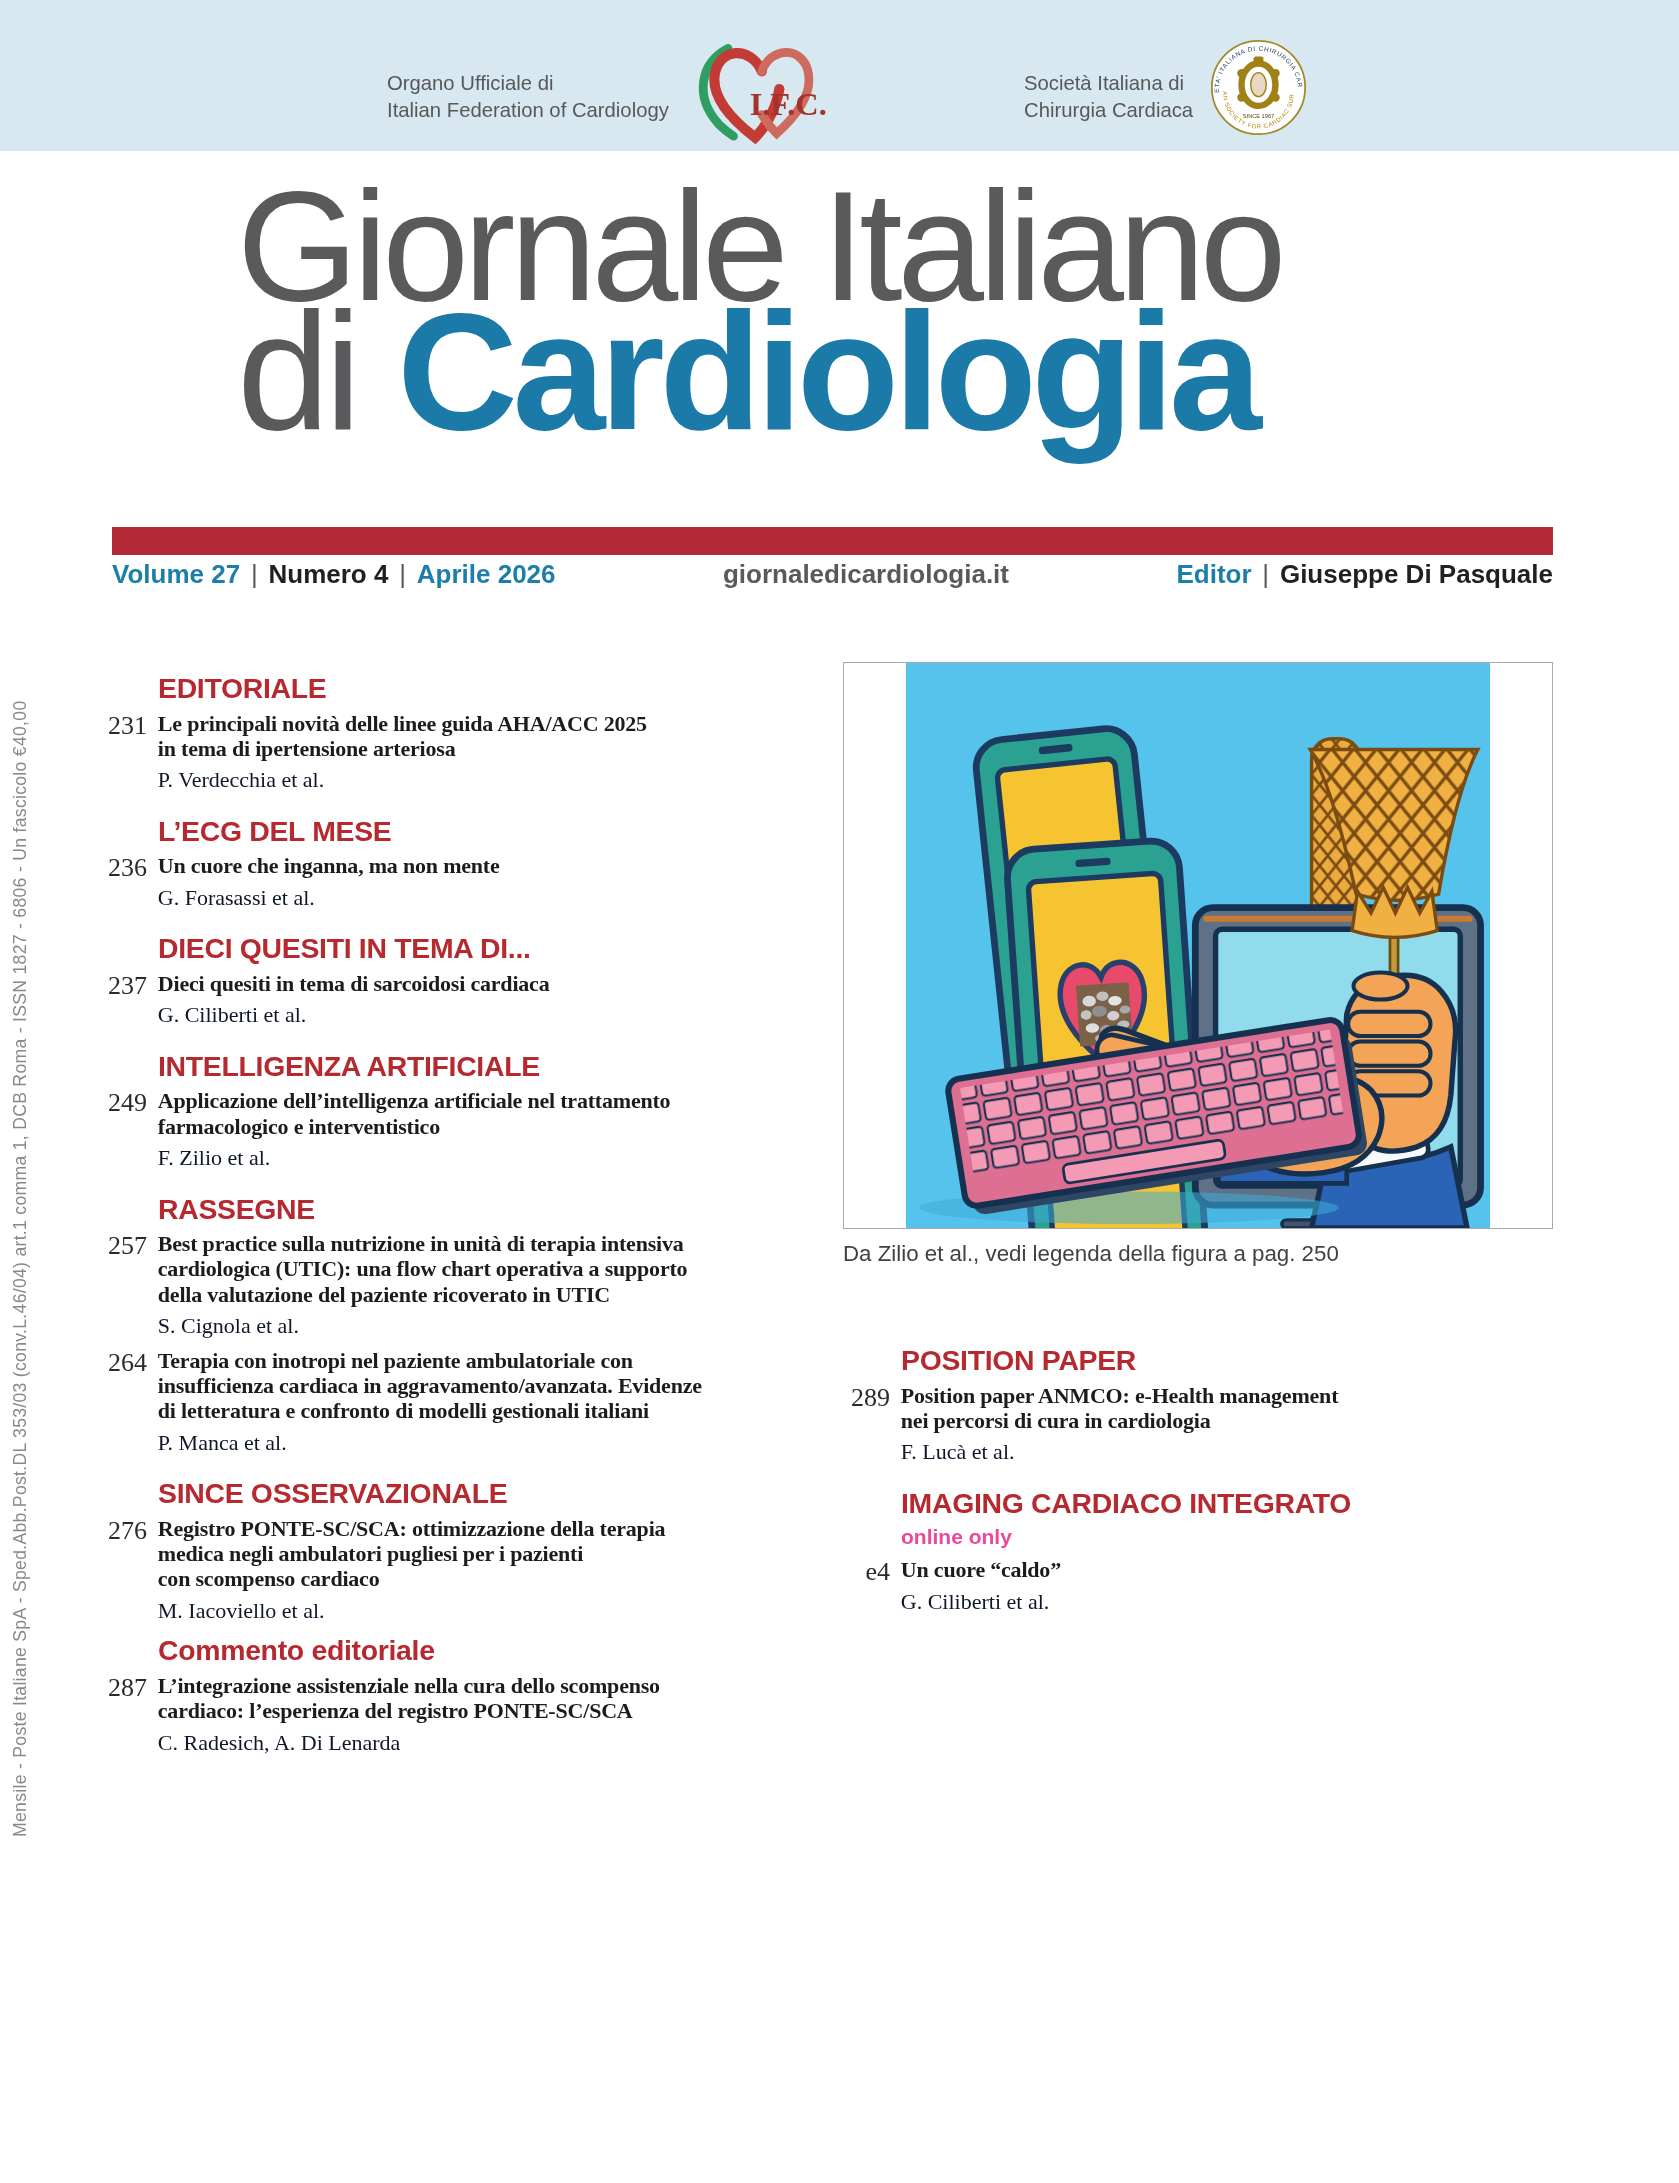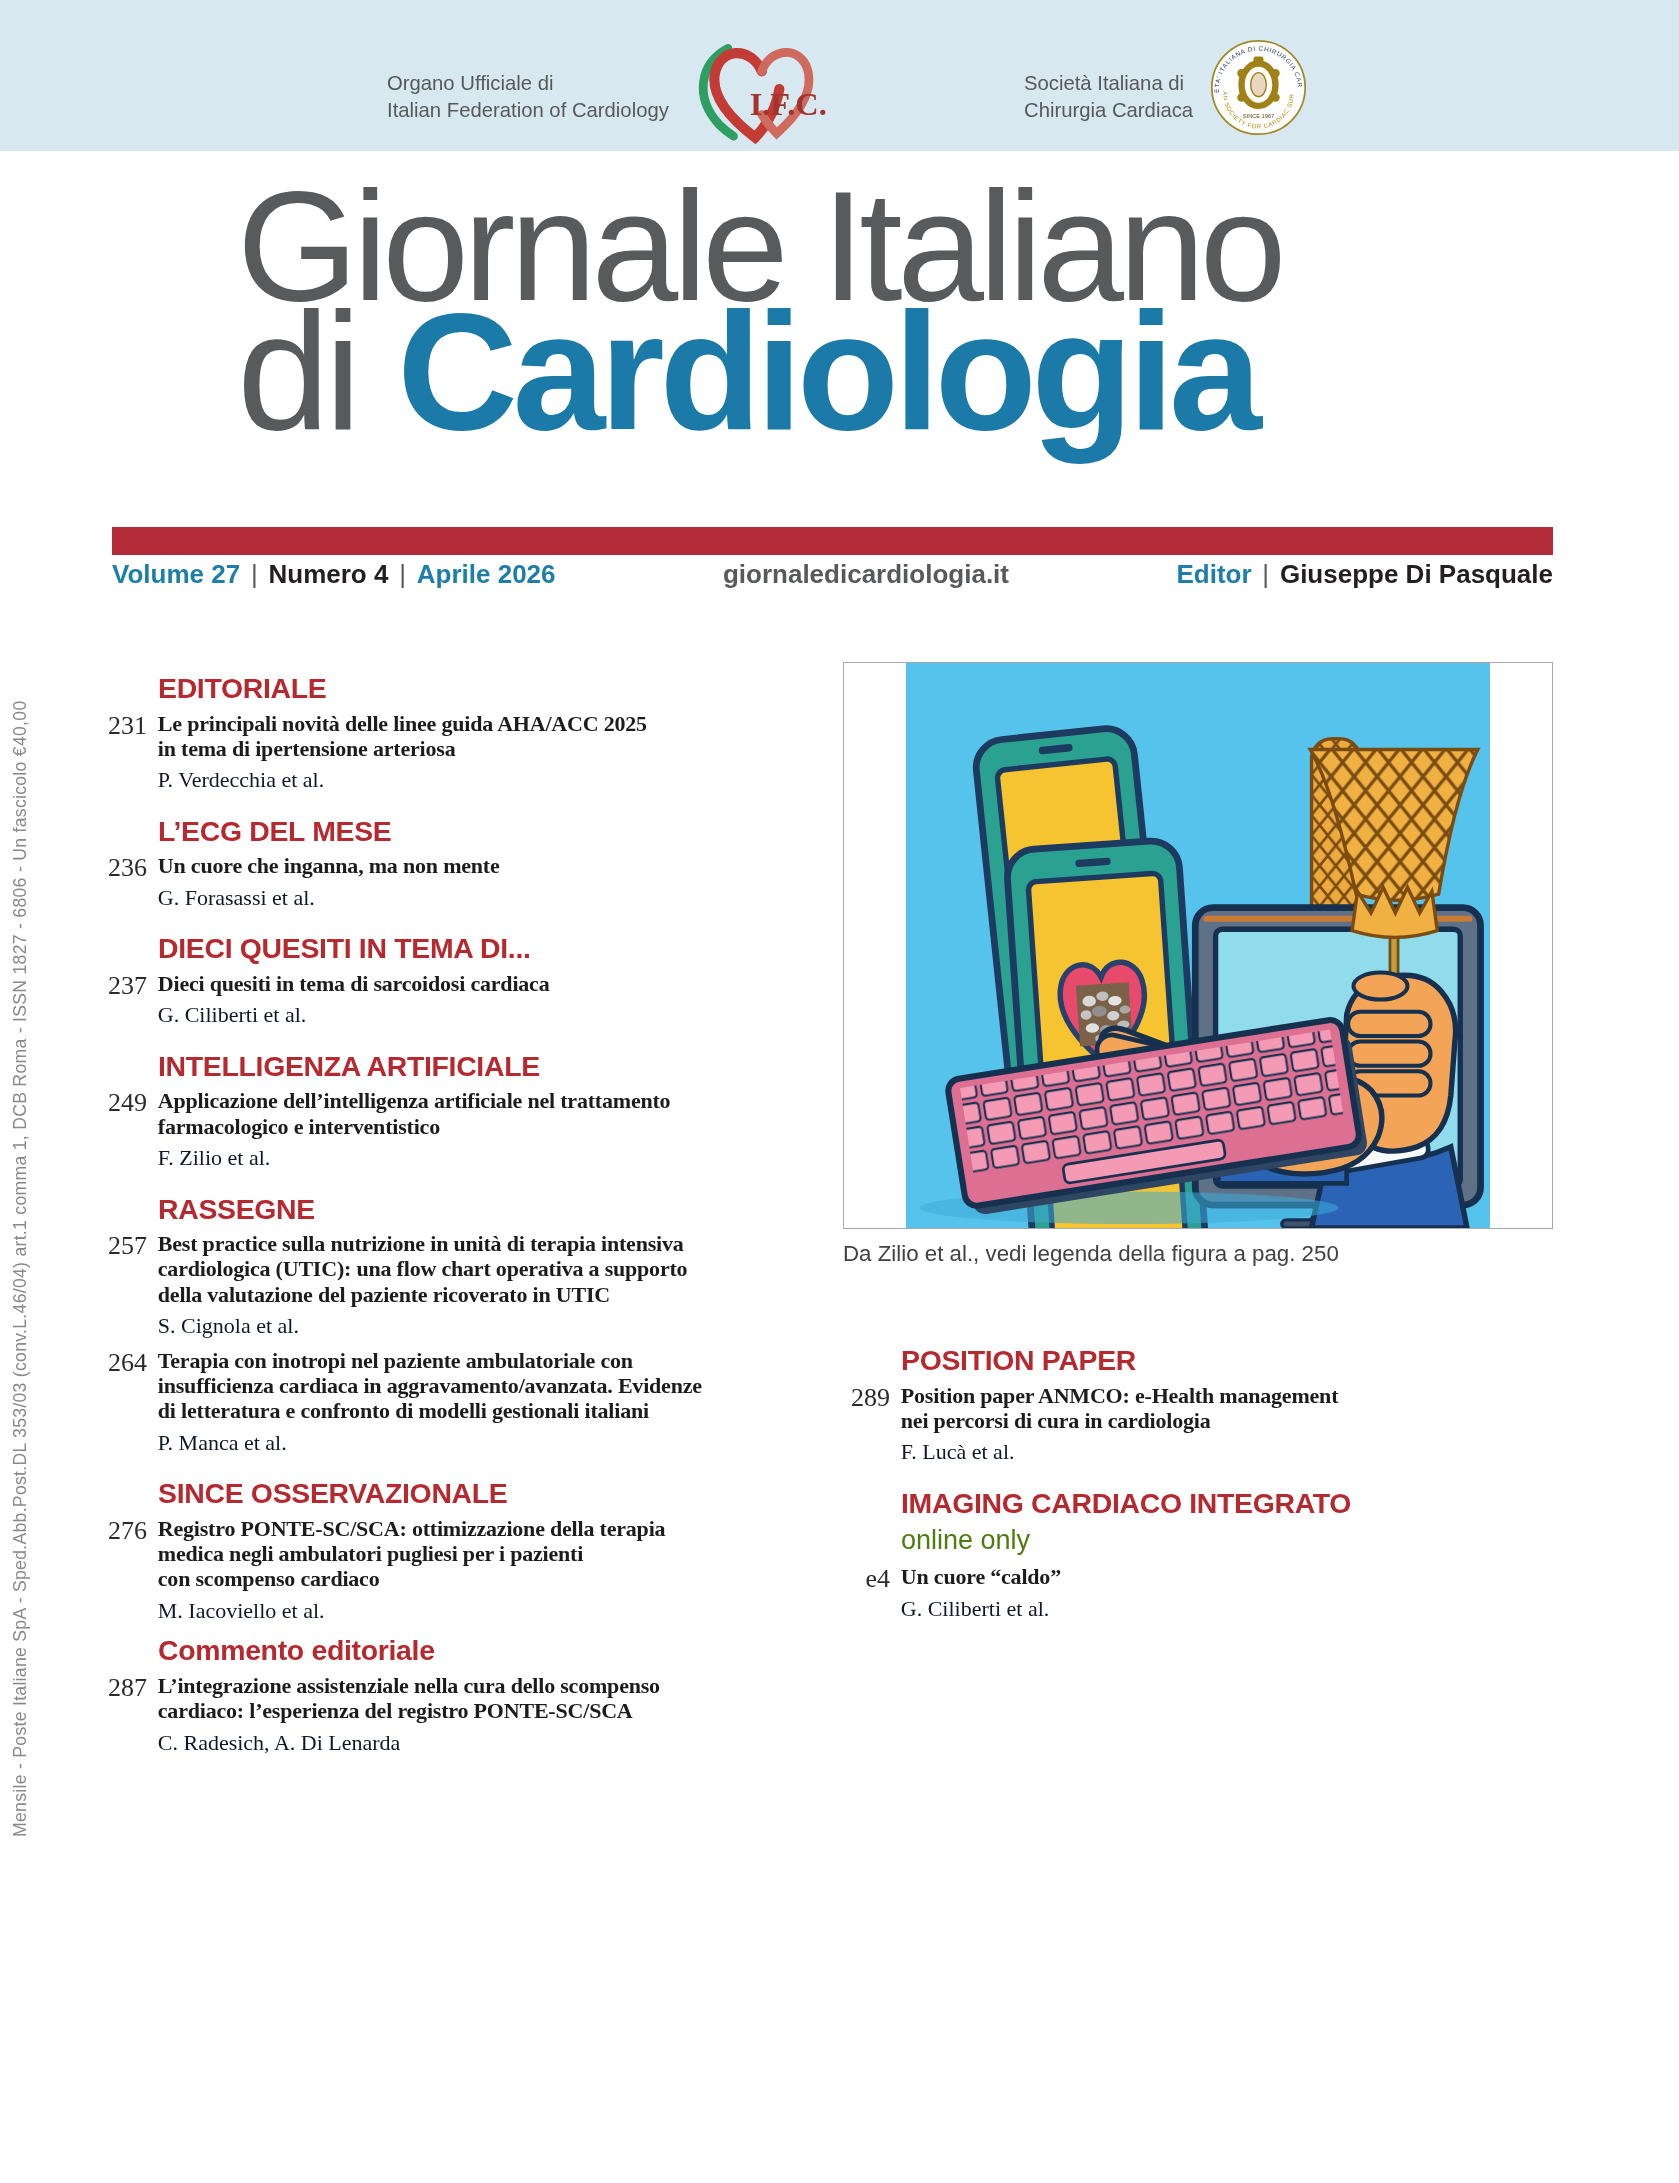--- a/index.html
+++ b/index.html
@@ -35,21 +35,21 @@
   .figinner svg{width:100%;height:100%;display:block;}
   .figcap{position:absolute;left:843px;top:1241px;width:710px;font-size:22.3px;color:#414042;}
   
   .col{position:absolute;}
   .col-left{left:100px;top:674px;width:758px;}
   .col-right{left:843px;top:1346px;width:786px;}
   .section{margin-bottom:24.4px;}
   .section.sub{margin-top:-10.8px;}
   .sec-h{font-size:28.4px;line-height:1.05;font-weight:700;color:#b5292f;margin:0 58px 6.8px 58px;
          letter-spacing:-0.3px;}
-  .sec-sub{font-size:27px;font-weight:400;color:#4d7c0f;margin:1.4px 58px 8.1px 58px;}
+  .sec-sub{font-size:21px;font-weight:700;color:#ec4899;margin:1.4px 58px 8.1px 58px;}
   .entry{display:flex;margin-bottom:9.5px;}
   .pagenum{flex:0 0 47px;text-align:right;padding-right:10.8px;
            font-family:"Liberation Serif",serif;font-size:26px;line-height:1.15;color:#2b2b2b;}
   .ebody{flex:1;}
   .etitle{font-family:"Liberation Serif",serif;font-weight:700;font-size:22px;line-height:1.15;
           color:#1c1c1c;white-space:pre-line;letter-spacing:-0.2px;}
   .eauth{font-family:"Liberation Serif",serif;font-size:22px;line-height:1.1;color:#0f172a;margin-top:7px;}
   
   .footer{position:absolute;left:891px;top:2091px;display:flex;align-items:flex-end;gap:13.5px;}
   .footer svg{width:69px;height:83px;display:block;}

